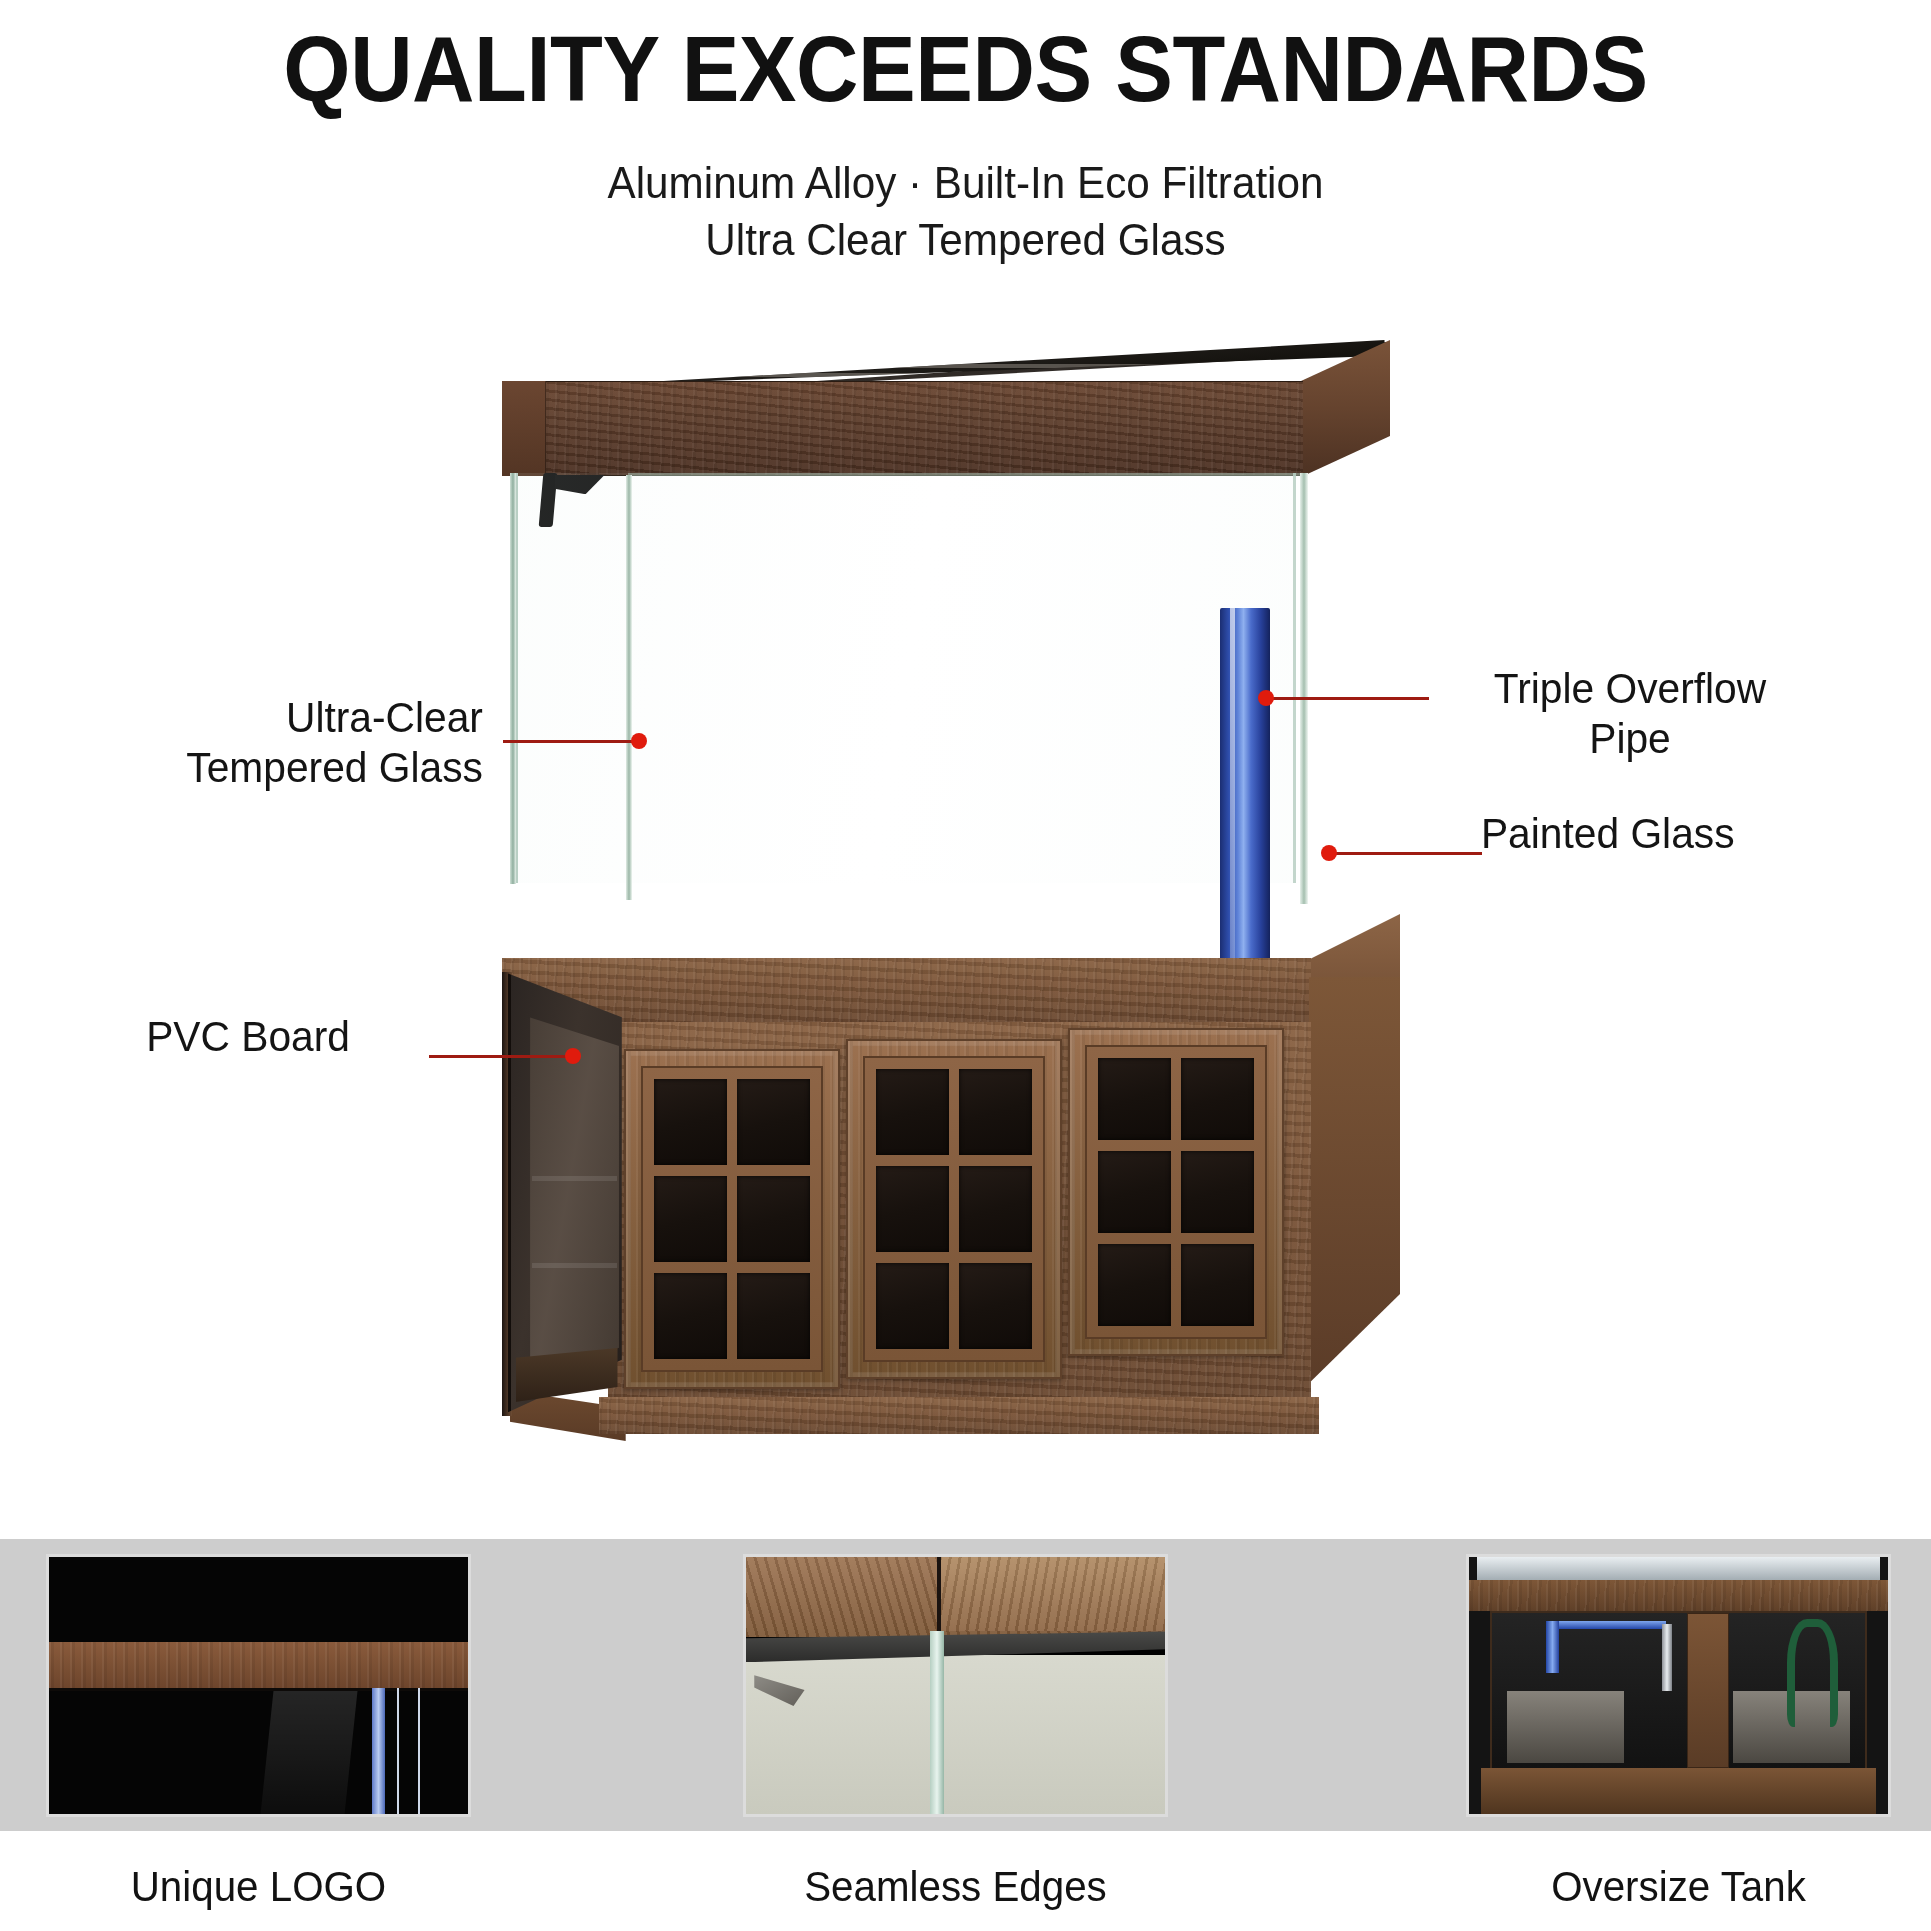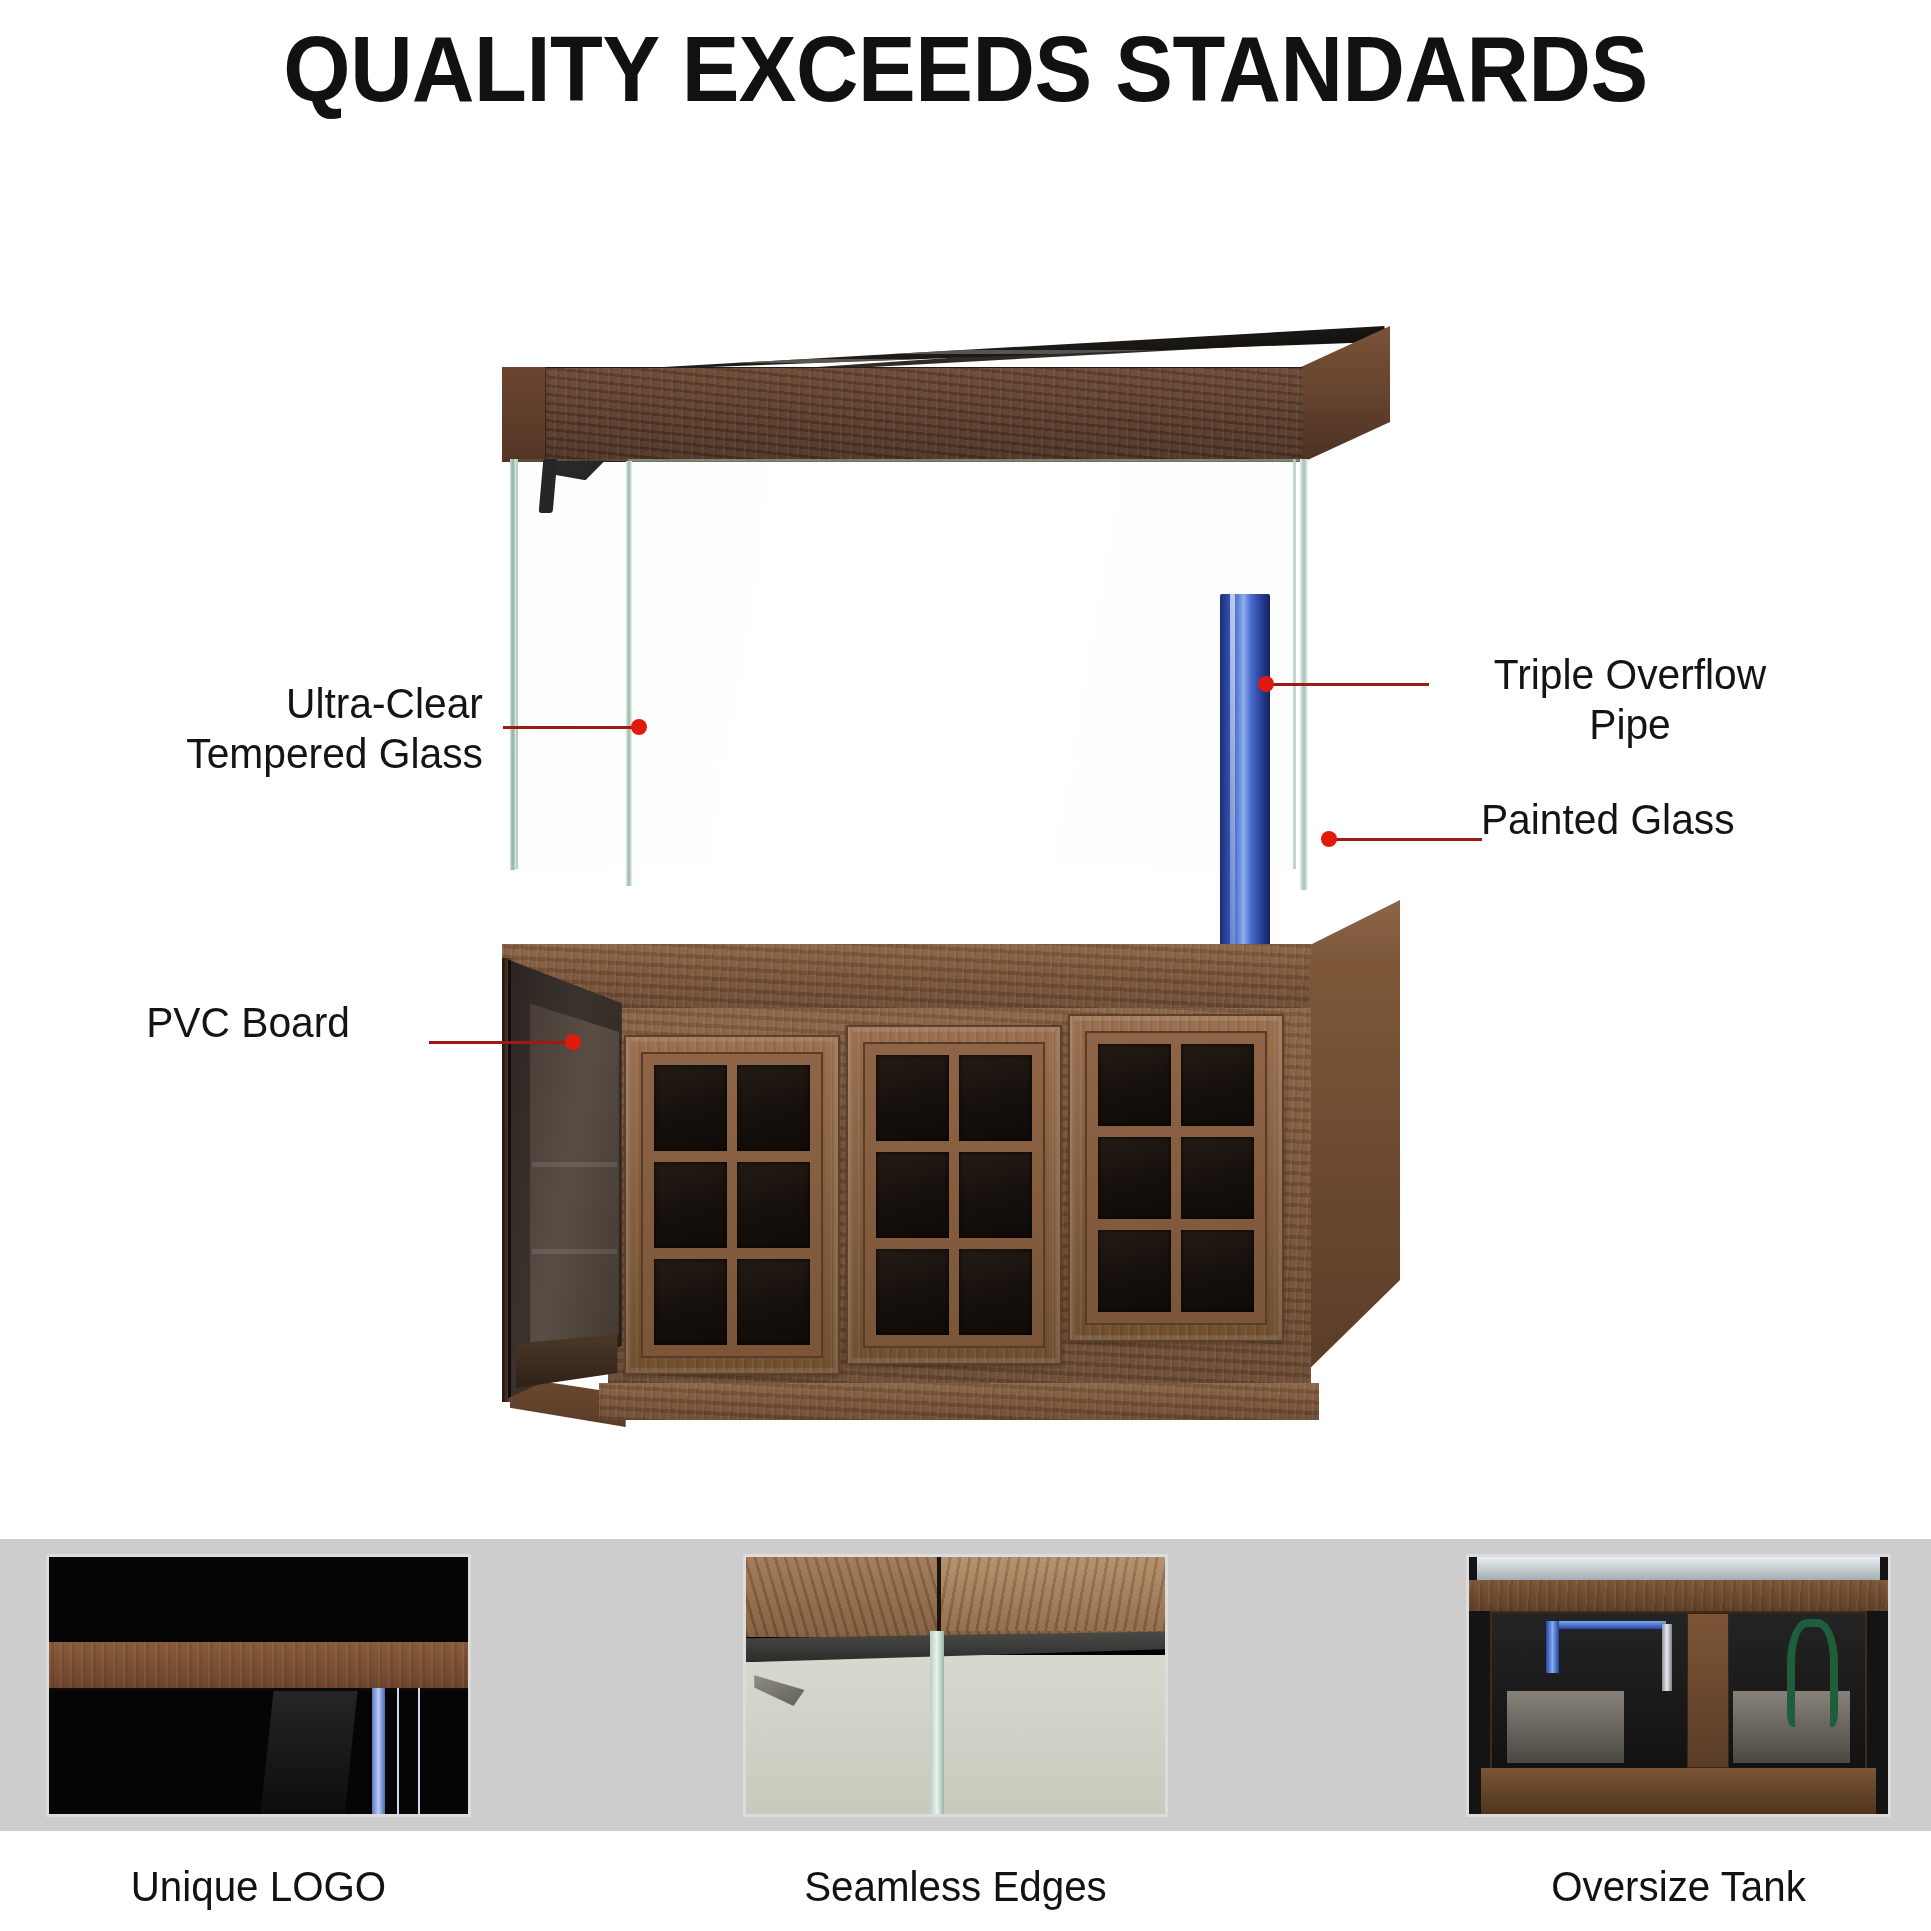--- a/index.html
+++ b/index.html
@@ -38,21 +38,21 @@
     line-height: 1.30;
     margin: 0;
     transform: scaleX(0.96);
     white-space: nowrap;
   }
   #subtitle-block { margin-top: 35px; }
 
   
   #stage {
     position: absolute;
-    left: 0; top: 305px;
+    left: 0; top: 319px;
     width: 1878px; height: 1217px;
   }
 
   
   .callout-label {
     position: absolute;
     font-size: 42px;
     color: #141414;
     line-height: 1.20;
     white-space: nowrap;
@@ -474,20 +474,24 @@
   #t3-floor {
     position:absolute; left:3%; top:82%; width:94%; height:18%;
     background: linear-gradient(180deg,#7b5536,#4f351f);
   }
 </style>
 </head>
 <body>
 
 <div id="header">
   <h1 id="main-title">QUALITY EXCEEDS STANDARDS</h1>
+  <div id="subtitle-block">
+    <p class="subtitle-line">Aluminum Alloy · Built-In Eco Filtration</p>
+    <p class="subtitle-line">Ultra Clear Tempered Glass</p>
+  </div>
 </div>
 
 <div id="stage">
 
   <div id="aquarium">
 
     <div id="hood-topface"></div>
     <div id="hood-top">
       <div class="hood-slat" style="left:12%; top:52%; width:80%;"></div>
       <div class="hood-slat" style="left:16%; top:72%; width:74%;"></div>

